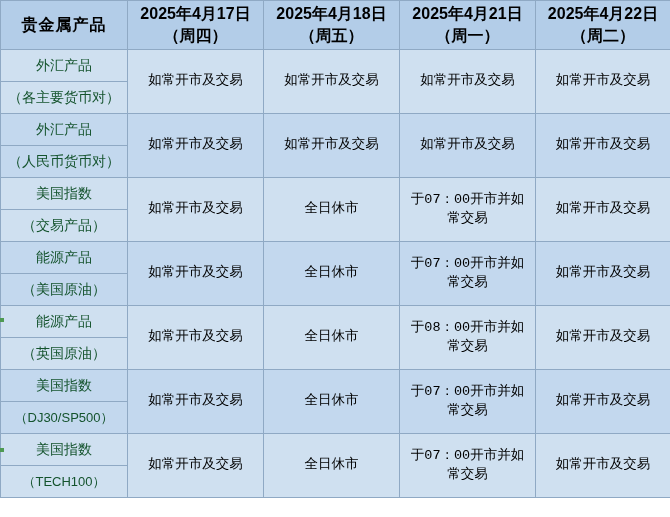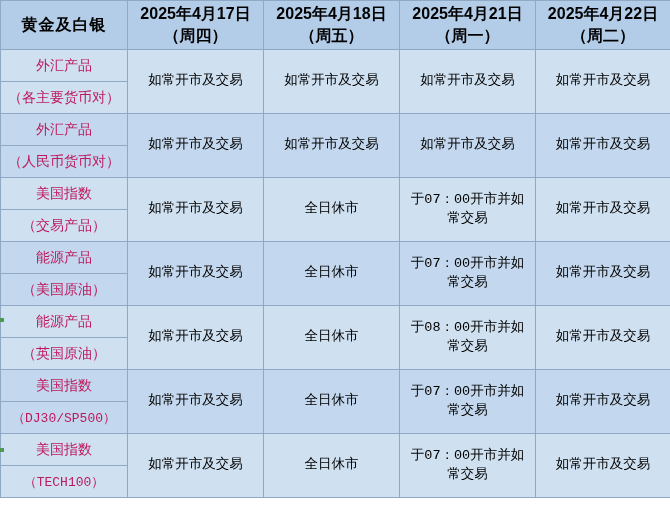--- a/index.html
+++ b/index.html
@@ -39,30 +39,30 @@
     font-size: 16px;
     letter-spacing: 1px;
   }
   .hdr-line1 { display: block; }
   .hdr-line2 { display: block; }
 
   
   .prod-cell {
     background: #cfe0f0;
     font-size: 14px;
-    color: #be185d;
+    color: #14532d;
     height: 31px;
     padding: 1px 2px;
     white-space: nowrap;
   }
   .prod-cell.alt {
     background: #c3d8ee;
   }
   .prod-cell .ascii {
-    font-family: Liberation Mono, monospace;
+    font-family: Liberation Sans, sans-serif;
     font-size: 13px;
   }
 
   
   .data-cell {
     background: #cfe0f0;
     font-size: 13.5px;
     color: #000000;
     line-height: 1.35;
     padding: 3px 4px;
@@ -96,21 +96,21 @@
     <colgroup>
       <col class="c0">
         <col class="c1">
         <col class="c2">
         <col class="c3">
         <col class="c4">
     </colgroup>
     <thead>
       <tr>
         <th class="hdr first">
-          <span class="hdr-line1">黄金及白银</span>
+          <span class="hdr-line1">贵金属产品</span>
         </th>
         <th class="hdr">
           <span class="hdr-line1">2025年4月17日</span>
           <span class="hdr-line2">（周四）</span>
         </th>
         <th class="hdr">
           <span class="hdr-line1">2025年4月18日</span>
           <span class="hdr-line2">（周五）</span>
         </th>
         <th class="hdr">

